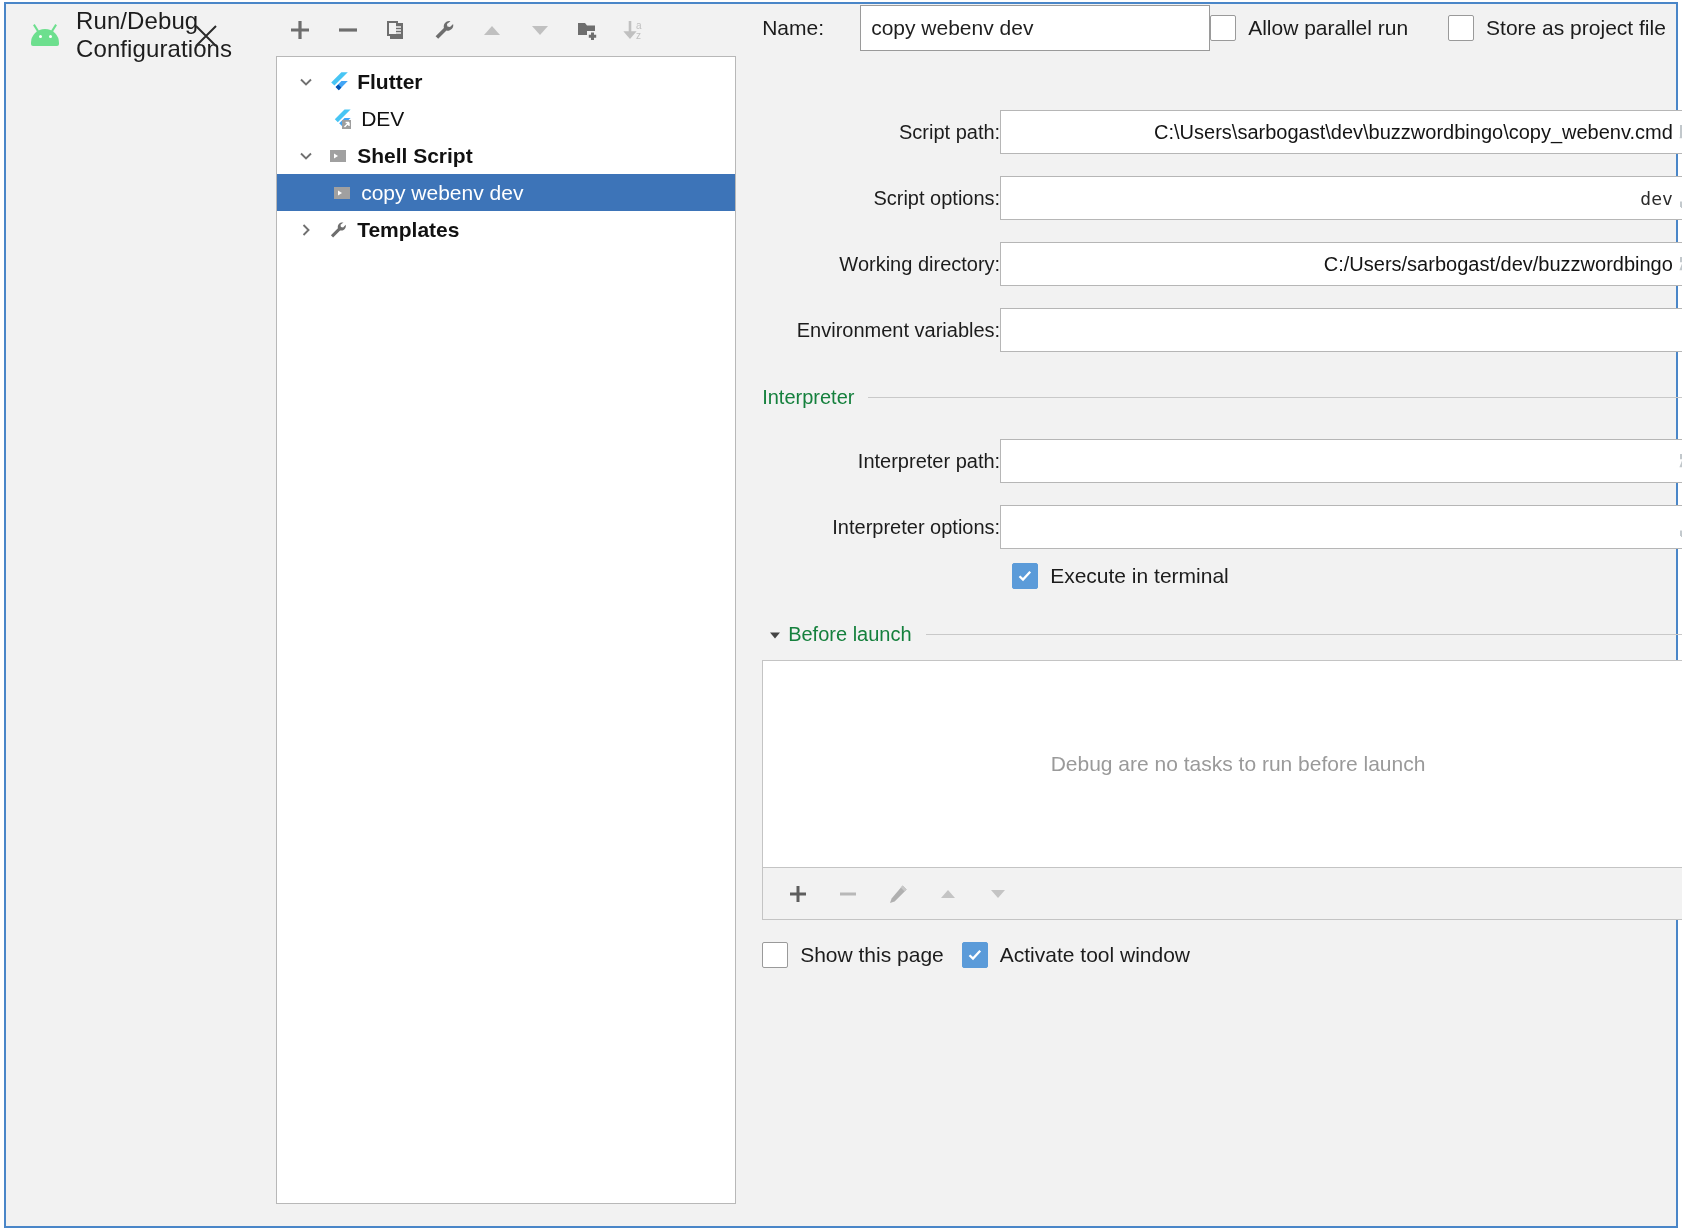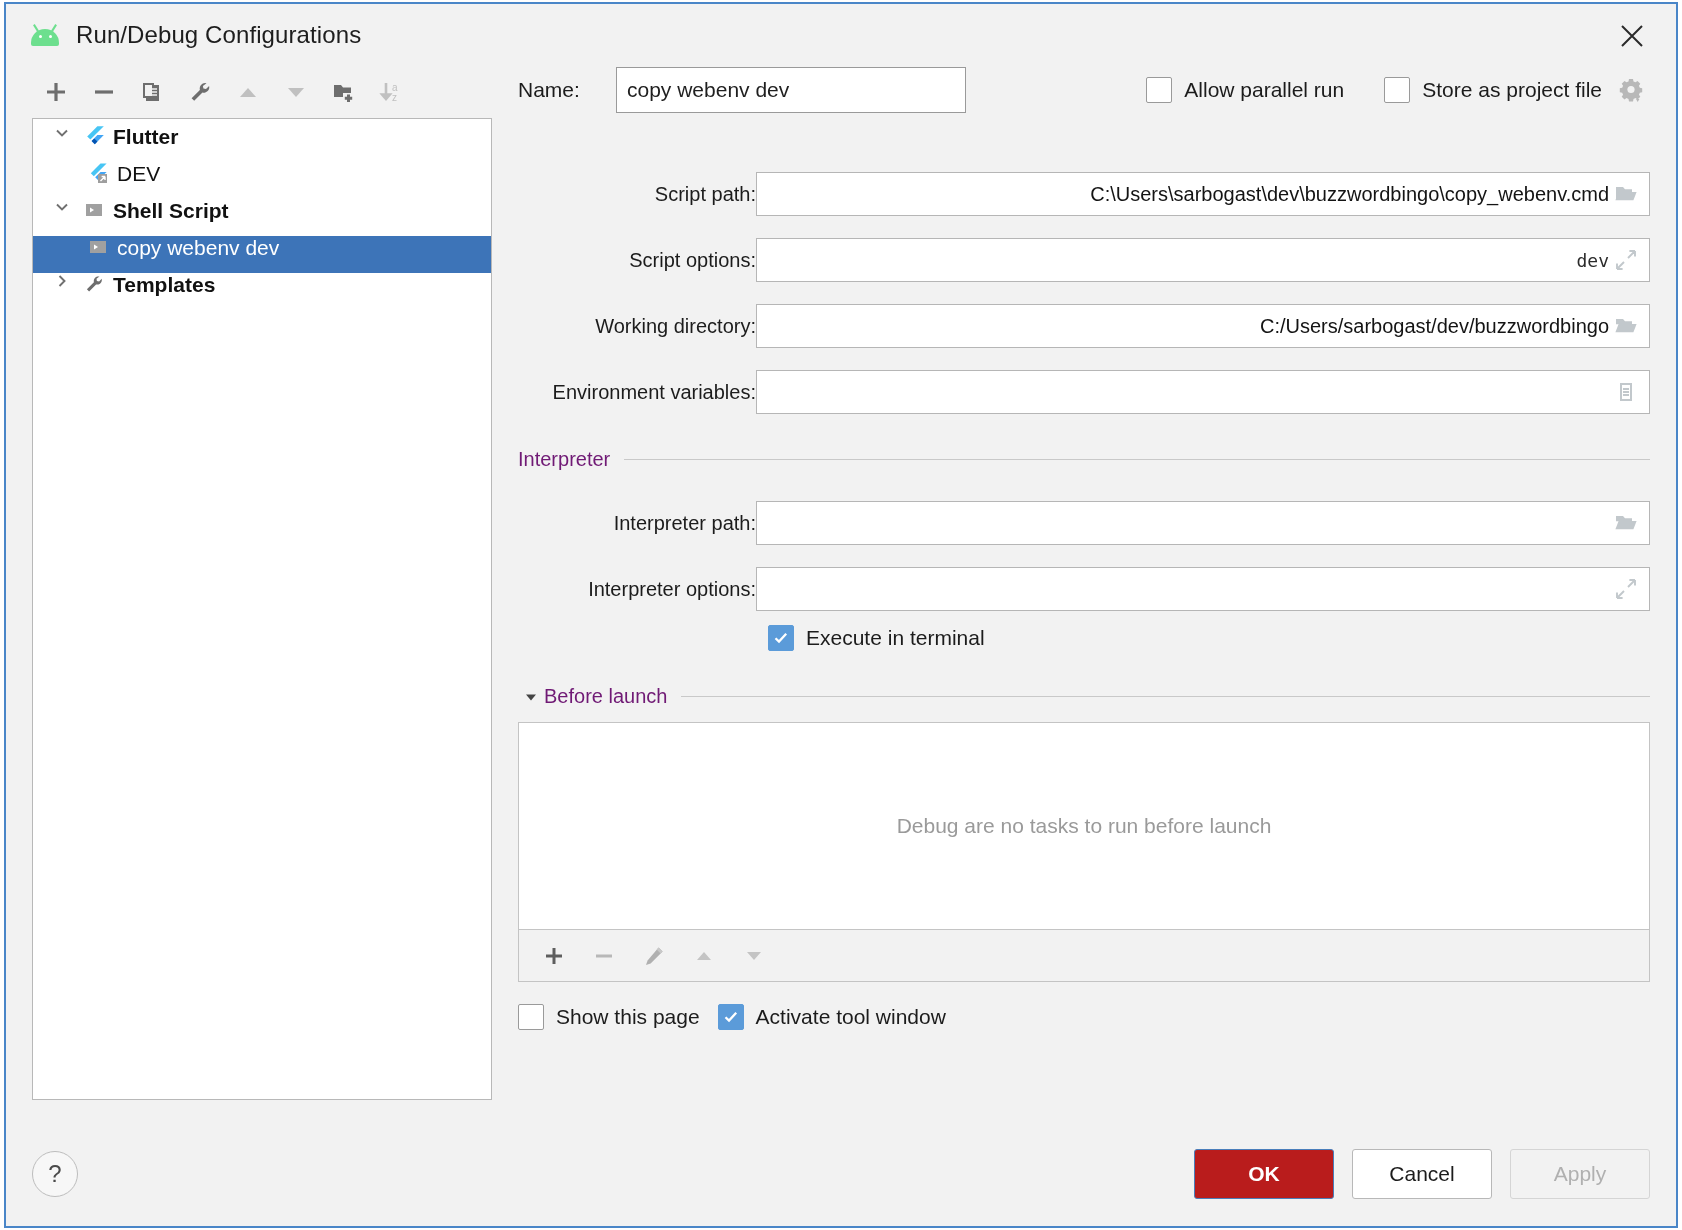--- a/index.html
+++ b/index.html
@@ -14,21 +14,21 @@
     overflow: hidden;
   }
 
   .dialog {
     position: absolute;
     left: 4px; top: 2px;
     width: 1674px; height: 1226px;
     background: #f2f2f2;
     border: 2px solid #4a86c8;
     display: flex;
-    flex-direction: column;
+    flex-direction: row;
   }
 
   
   .titlebar {
     height: 62px;
     flex: 0 0 62px;
     display: flex;
     align-items: center;
     padding: 0 18px 0 22px;
     position: relative;
@@ -103,21 +103,21 @@
   .tree {
     flex: 1 1 auto;
     background: #ffffff;
     border: 1px solid #b8b8b8;
     margin-bottom: 22px;
     padding-top: 6px;
     overflow: hidden;
   }
   .tree-row {
     display: flex;
-    align-items: flex-start;
+    align-items: center;
     height: 37px;
     cursor: pointer;
     padding-left: 12px;
     white-space: nowrap;
   }
   .tree-row.selected { background: #3d74b8; }
   .tree-row.selected .tree-label { color: #ffffff; }
   .arrow {
     width: 34px; flex: 0 0 34px;
     display: flex; align-items: center; justify-content: center;
@@ -216,21 +216,21 @@
     display: flex; align-items: center;
     margin: 22px 0 14px 0;
     padding-left: 12px;
   }
   .section-head .caret {
     width: 26px; flex: 0 0 26px;
     display: flex; align-items: center; justify-content: center;
     cursor: pointer;
   }
   .section-head .sh-title {
-    font-size: 20px; color: #701a75; padding-right: 14px; white-space: nowrap;
+    font-size: 20px; color: #15803d; padding-right: 14px; white-space: nowrap;
   }
   .section-head .rule {
     flex: 1 1 auto; height: 1px; background: #c9c9c9;
   }
 
   .inline-check-row {
     display: flex; align-items: center;
     margin: 14px 0 0 262px;
   }
 

